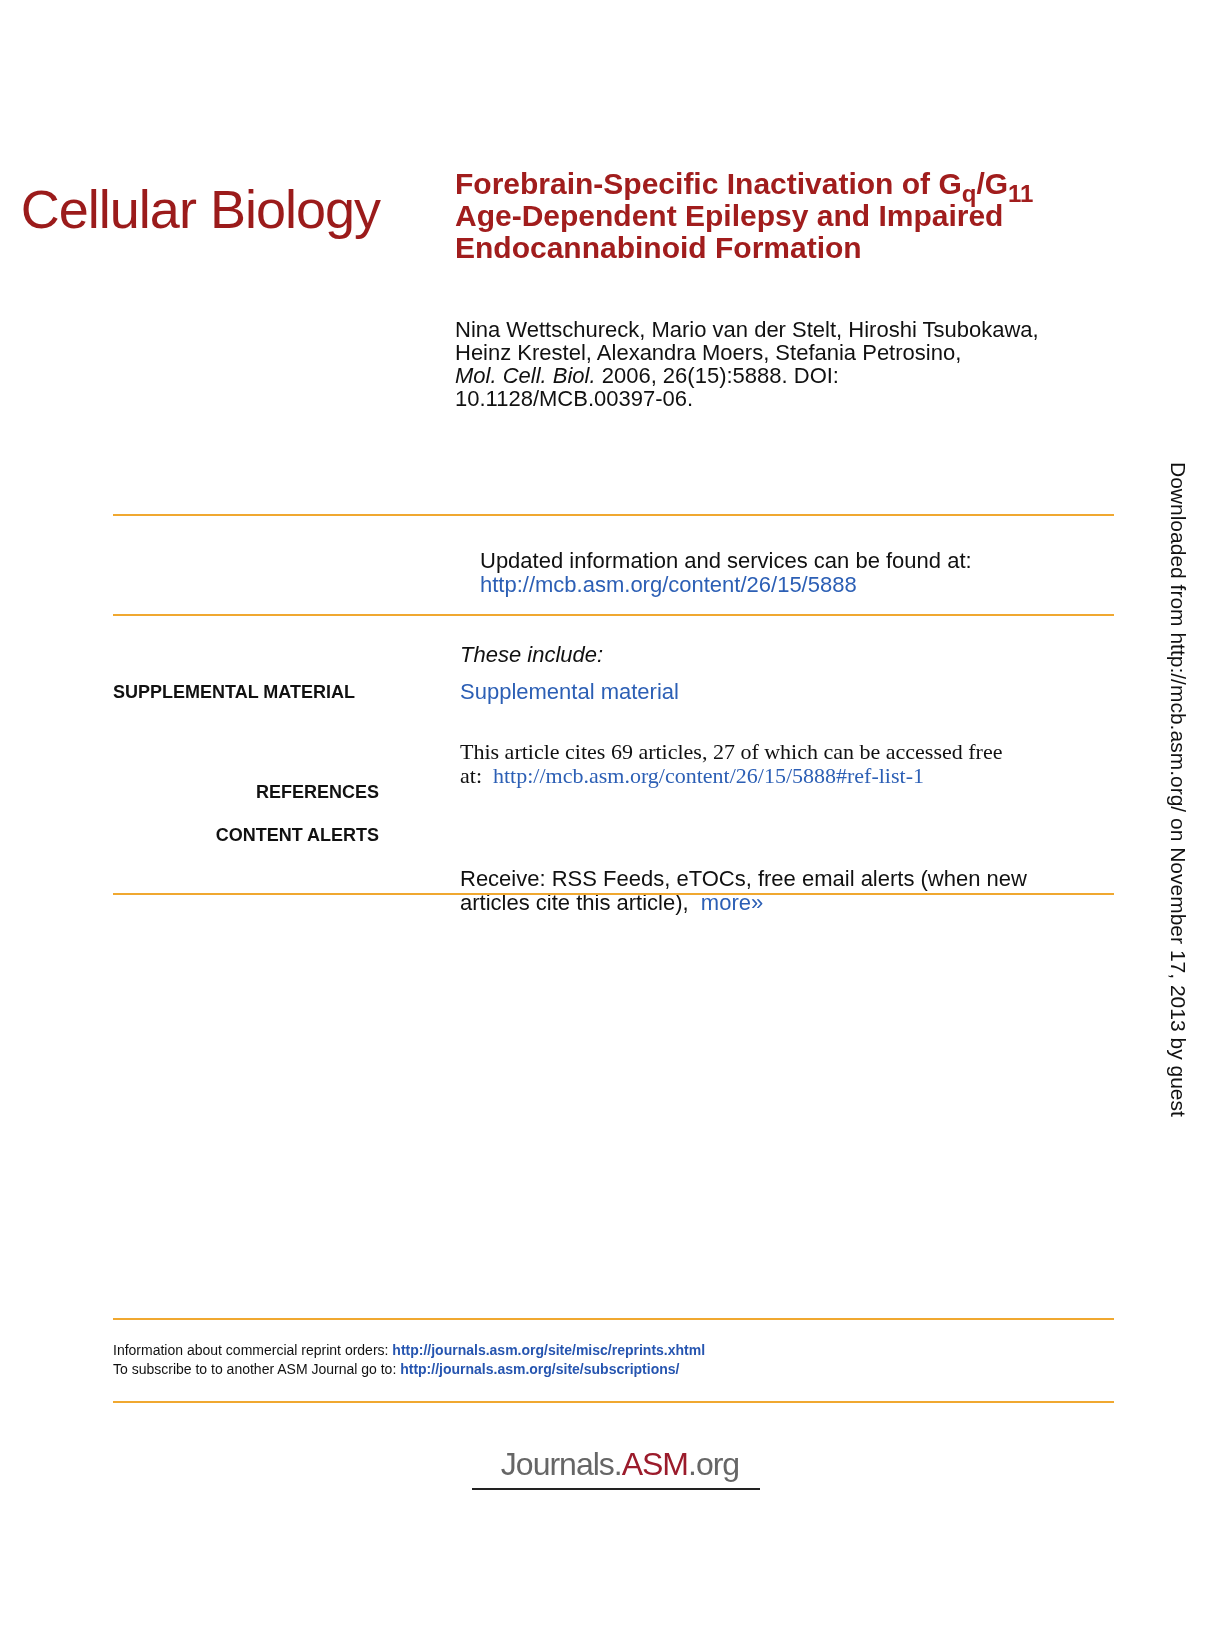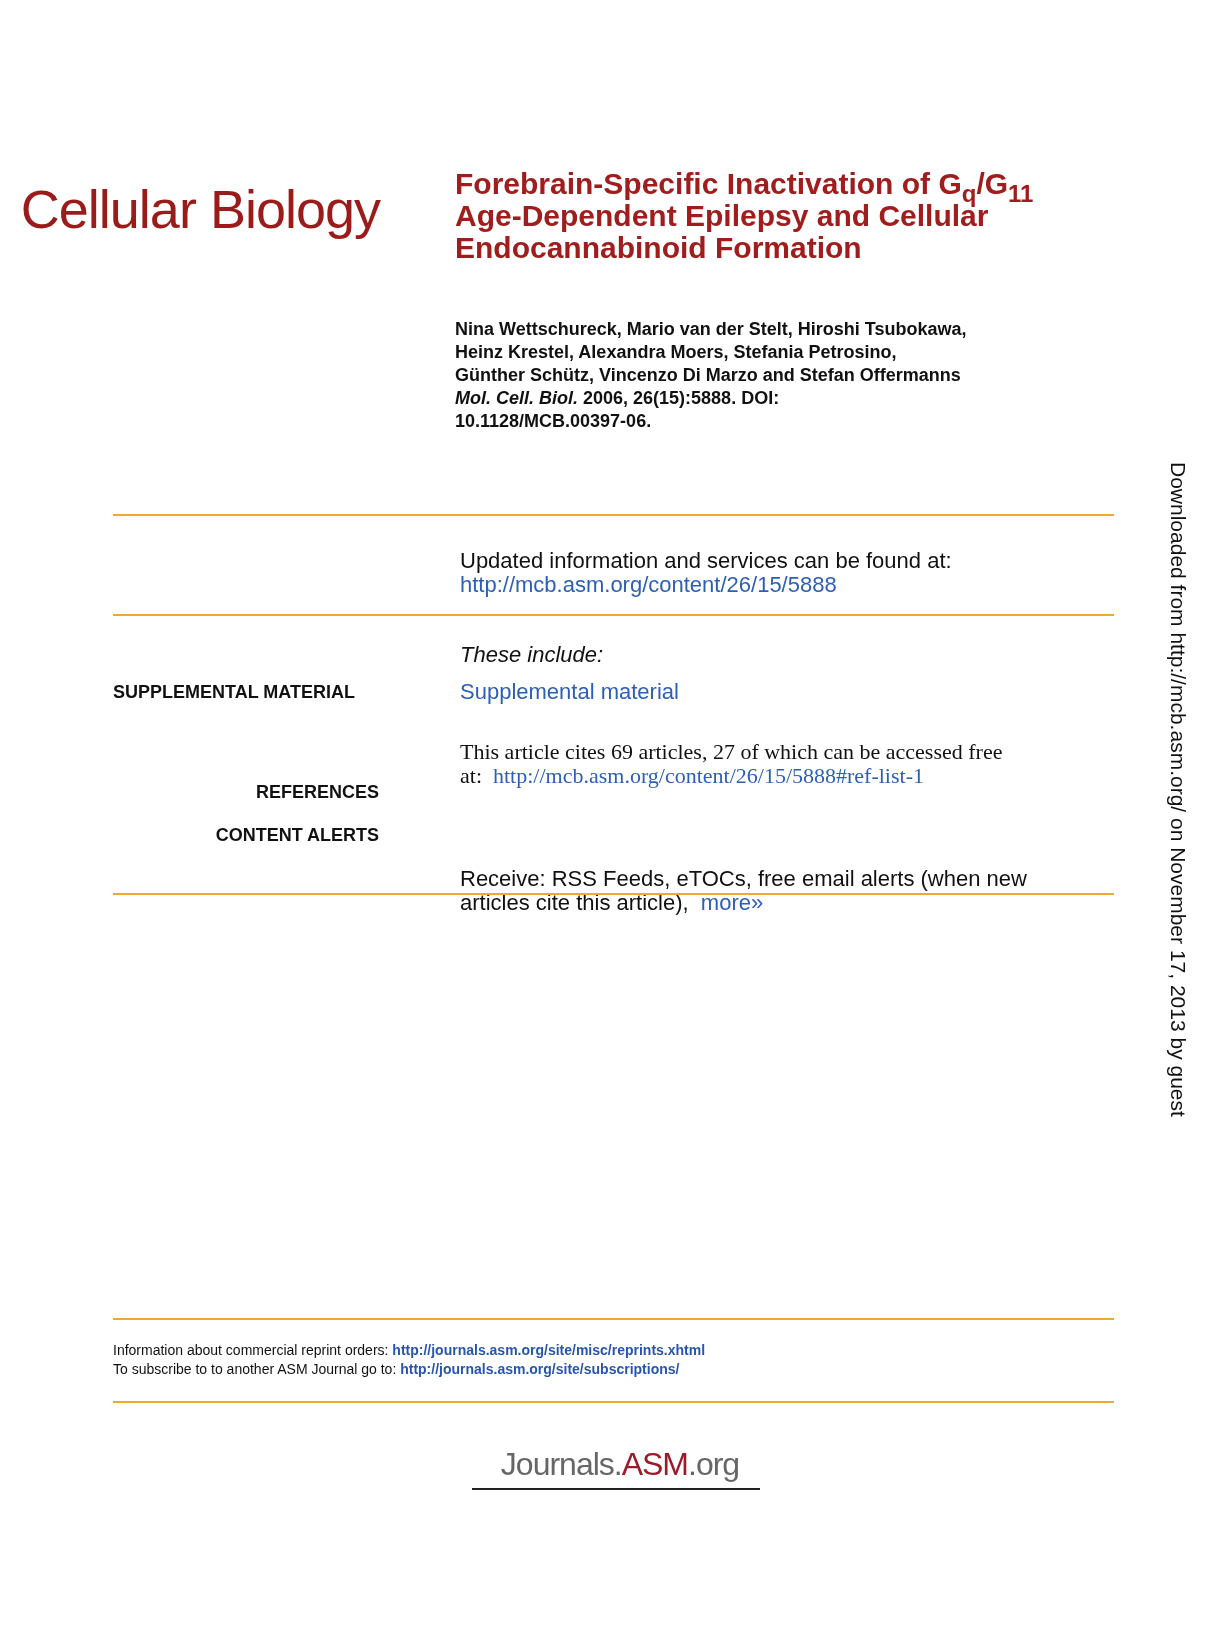--- a/index.html
+++ b/index.html
@@ -1,21 +1,21 @@
 <!DOCTYPE html>
 <html><head>
 <meta charset="utf-8">
 <style>
   html, body { margin:0; padding:0; background:#ffffff; }
   body { width:1219px; height:1632px; position:relative; overflow:hidden; font-family:"Liberation Sans", sans-serif; color:#111; }
   .abs { position:absolute; }
   .journal { left:20px; width:360px; text-align:right; color:#9b1b1b; font-size:54px; line-height:62px; letter-spacing:-1px; top:178px; }
   .title { left:455px; top:168px; color:#a11d1d; font-weight:bold; font-size:30px; line-height:32px; width:640px; }
   .title sub { font-size:24px; vertical-align:-8px; line-height:0; }
-  .authors { left:455px; top:318px; font-weight:bold; font-size:18px; line-height:23px; width:680px; }
+  .authors { left:455px; top:318px; font-weight:normal; font-size:22px; line-height:23px; width:680px; }
   .authors i { font-style:italic; }
   .rule { left:113px; width:1001px; height:2px; background:#f0a830; }
   .label { font-weight:bold; font-size:18px; text-align:right; width:266px; left:113px; }
   .body-text { left:460px; font-size:22px; line-height:24px; width:640px; }
   a, .link { color:#2c5fb5; text-decoration:none; }
   .footer-text { left:113px; font-size:14px; line-height:19px; }
   .footer-text .link { font-weight:bold; color:#2655b0; }
   .logo { left:470px; top:1432px; width:300px; text-align:center; font-size:32px; color:#666; letter-spacing:-1px;margin-top:14px; }
   .logo .asm { color:#9b1b2b; }
   .logo-rule { left:472px; top:1488px; width:288px; height:2px; background:#222; }
@@ -23,35 +23,34 @@
 </style>
 </head>
 <body>
 
 <div class="abs journal">
   <div>Cellular Biology</div>
 </div>
 
 <div class="abs title">
   <div><span>Forebrain-Specific Inactivation of G</span><sub>q</sub><span>/G</span><sub>11</sub></div>
-  <div>Age-Dependent Epilepsy and Cellular</div>
+  <div>Age-Dependent Epilepsy and Impaired</div>
   <div>Endocannabinoid Formation</div>
 </div>
 
 <div class="abs authors">
   <div>Nina Wettschureck, Mario van der Stelt, Hiroshi Tsubokawa,</div>
   <div>Heinz Krestel, Alexandra Moers, Stefania Petrosino,</div>
-  <div>Günther Schütz, Vincenzo Di Marzo and Stefan Offermanns</div>
   <div><i>Mol. Cell. Biol.</i><span> 2006, 26(15):5888. DOI:</span></div>
   <div>10.1128/MCB.00397-06.</div>
 </div>
 
 <div class="abs rule" style="top:514px;"></div>
 
-<div class="abs body-text" style="top:549px;">
+<div class="abs body-text" style="top:549px;margin-left:20px;">
   <div>Updated information and services can be found at:</div>
   <a class="link">http://mcb.asm.org/content/26/15/5888</a>
 </div>
 
 <div class="abs rule" style="top:614px;"></div>
 
 <div class="abs body-text" style="top:643px; font-style:italic;">These include:</div>
 
 <div class="abs label" style="top:682px; text-align:left;">SUPPLEMENTAL MATERIAL</div>
 <a class="abs body-text link" style="top:680px;">Supplemental material</a>

